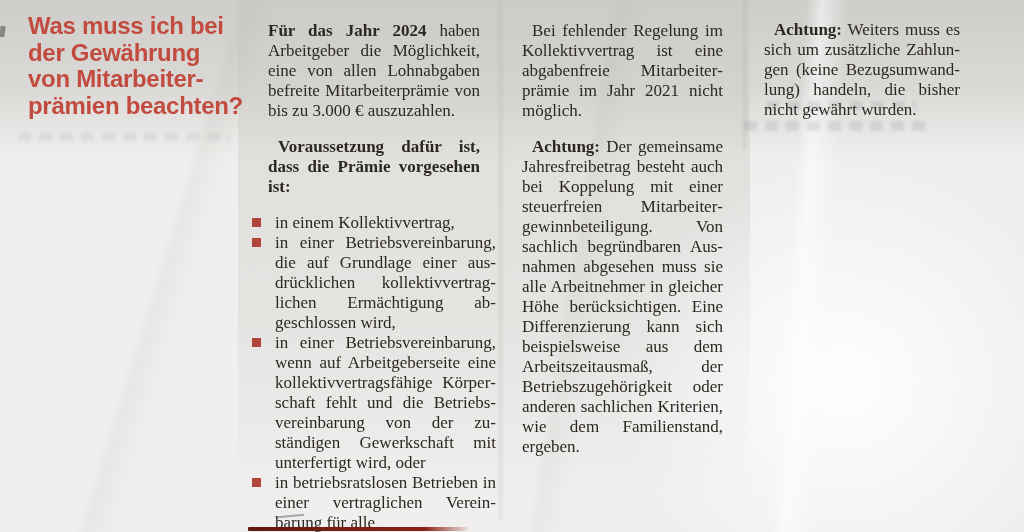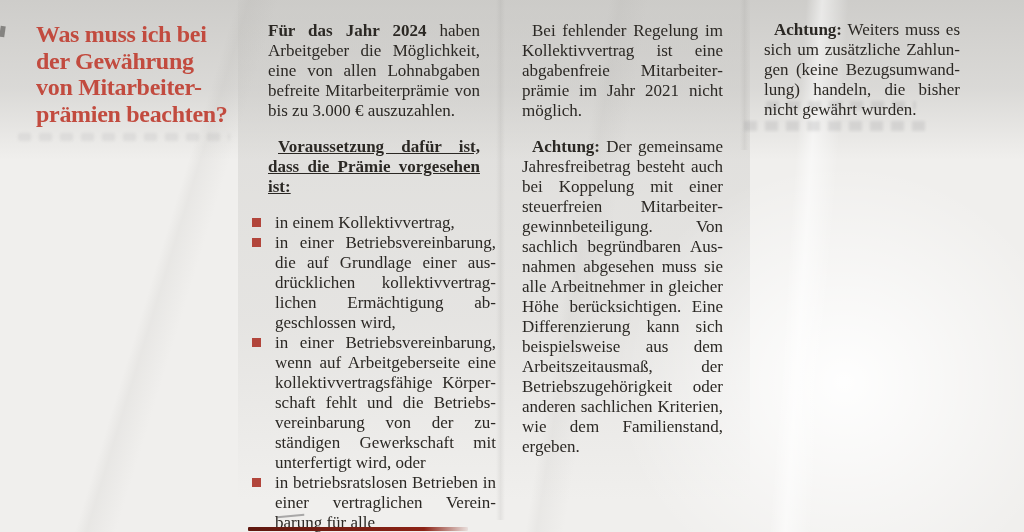--- a/index.html
+++ b/index.html
@@ -47,40 +47,40 @@
   .ghost-right-1        { left:766px; top:101px; width:150px; height:9px; }
   .ghost-right-2        { left:744px; top:121px; width:188px; height:10px; }
 
   .corner-speck { position:absolute; left:0; top:26px; width:5px; height:11px;
     background:#6b6a67; opacity:.75; transform:rotate(8deg); pointer-events:none; }
   .pencil-mark { position:absolute; left:277px; top:508px; width:27px; height:7px;
     border-bottom:2px solid rgba(95,95,98,0.5); transform:rotate(-5deg); pointer-events:none; }
 
   
   .headline {
-    position:absolute; left:20px; top:5px; width:230px; margin:16px;
-    font-family:Liberation Serif, serif;
+    position:absolute; left:20px; top:5px; width:230px; margin:8px;
+    font-family:Liberation Sans, sans-serif;
     font-weight:700; font-size:24px; line-height:26.5px; letter-spacing:-0.3px;
     color:var(--headline-red,#c24b3f);
     white-space:pre-line;
   }
 
   
   .col {
     position:absolute; top:5px;
     font-size:17px; line-height:20px;
     text-align:justify;
     hyphens:auto; -webkit-hyphens:auto;
   }
   .col p { margin:16px; }
   .col2 { left:252px; width:244px; }
   .col3 { left:506px; width:233px; }
   .col4 { left:748px; top:4px; width:228px; }
   .indent { text-indent:10px; }
-  .bold-head { font-weight:700;text-decoration:underline; }
+  .bold-head { font-weight:700; }
   .note { margin-top:3px !important; }
 
   .bullets { list-style:none; margin:0; padding:0; }
   .bullets li { position:relative; padding-left:23px; }
   .sq { position:absolute; left:0; top:5px; width:9px; height:9px;
     background:var(--bullet-red,#b2453b); }
 
   .bottom-rule {
     position:absolute; left:248px; top:527px; width:220px; height:3.5px; border-radius:1px;
     background:linear-gradient(90deg, #5f180f 0%, var(--rule-red,#8c2316) 80%, rgba(140,35,22,0.08) 100%);

